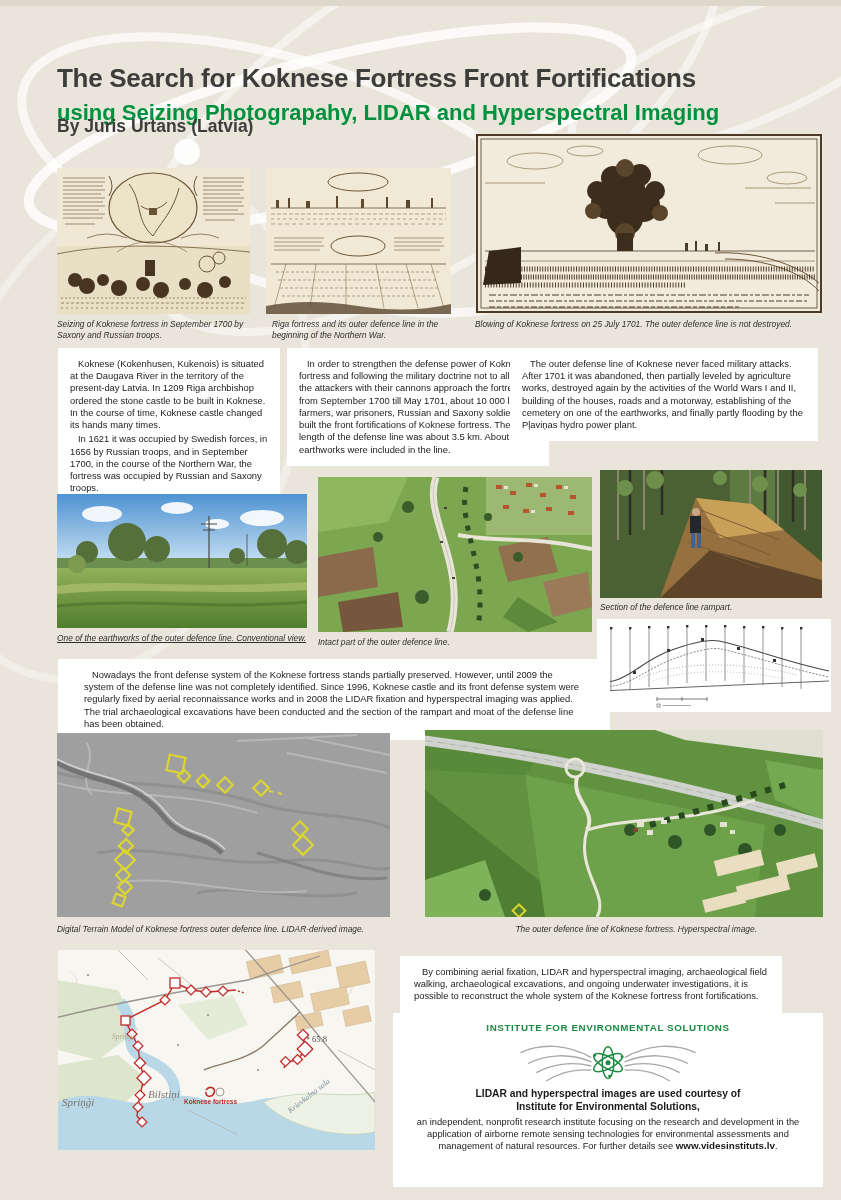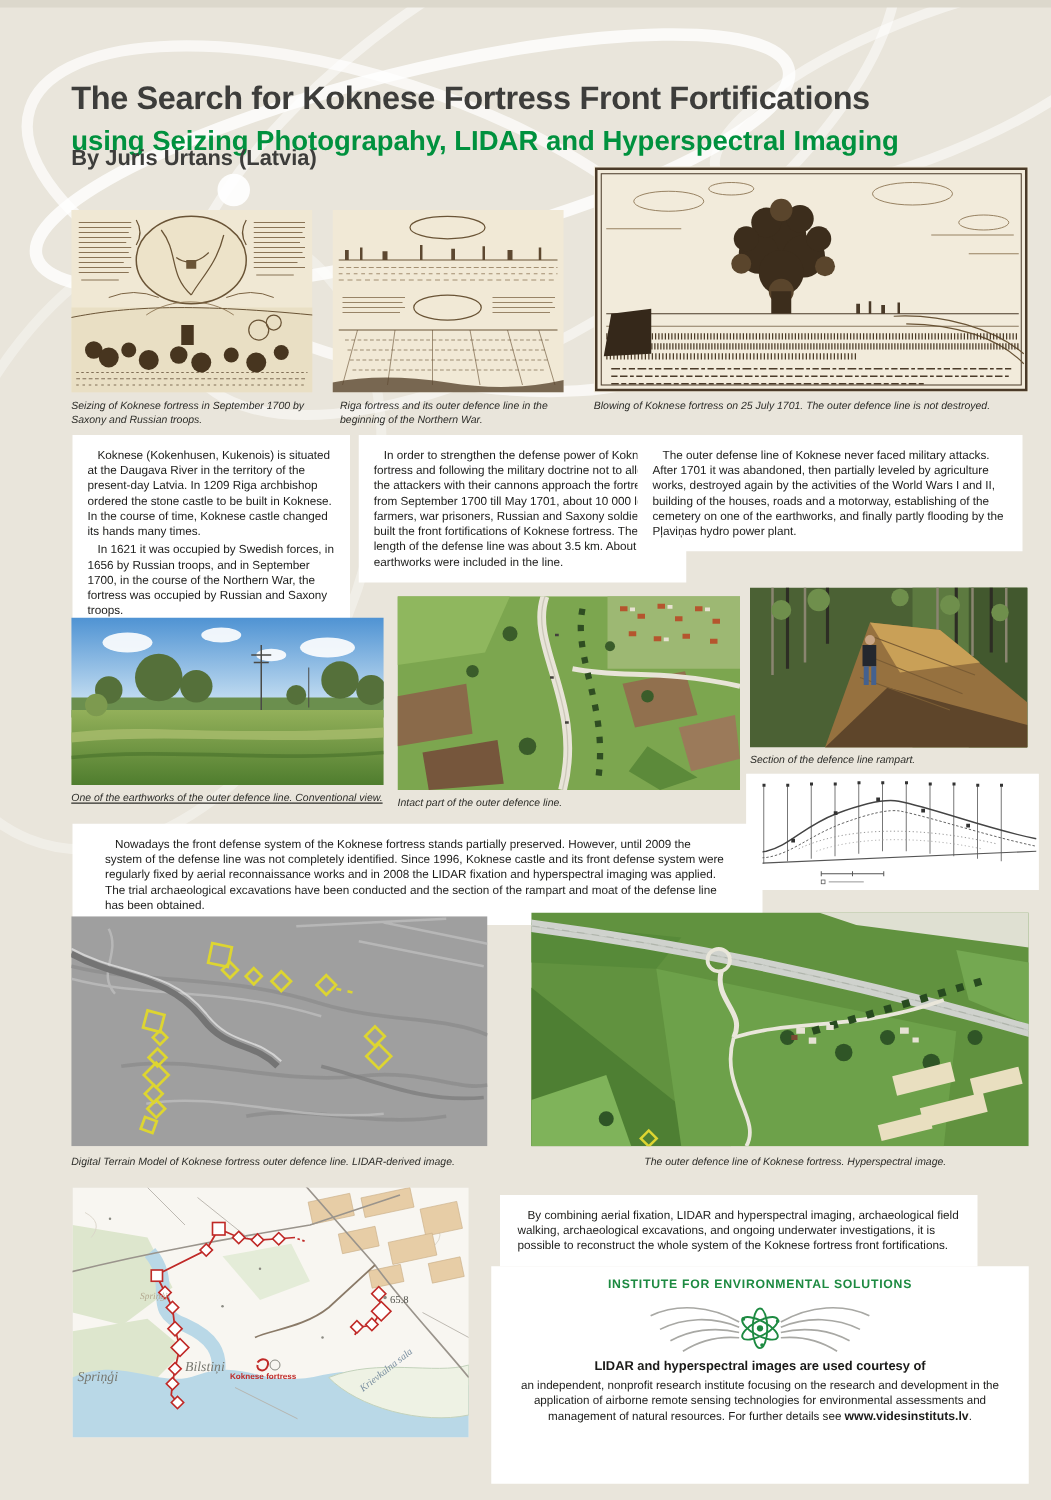--- a/index.html
+++ b/index.html
@@ -550,19 +550,20 @@
         <ellipse cx="0" cy="2" rx="19" ry="7" transform="rotate(-28 0 2)"></ellipse>
         <ellipse cx="0" cy="2" rx="19" ry="7" transform="rotate(28 0 2)"></ellipse>
         <ellipse cx="0" cy="2" rx="19" ry="7" transform="rotate(90 0 2)"></ellipse>
       </g>
       <circle cx="0" cy="2" r="3" fill="#1d8a41"></circle>
       <circle cx="-16" cy="-7" r="1.8" fill="#1d8a41"></circle>
       <circle cx="17" cy="-5" r="1.8" fill="#1d8a41"></circle>
       <circle cx="2" cy="18" r="1.8" fill="#1d8a41"></circle>
     </svg>
     <div class="inst-credit">LIDAR and hyperspectral images are used courtesy of</div>
+    <div class="inst-credit">Institute for Environmental Solutions,</div>
     <div class="inst-desc">
       <span>an independent, nonprofit research institute focusing on the research and development in the application of airborne remote sensing technologies for environmental assessments and management of natural resources. For further details see</span>
       <b>www.videsinstituts.lv</b><span>.</span>
     </div>
   </div>
 
 </div>
 
 </body></html>

